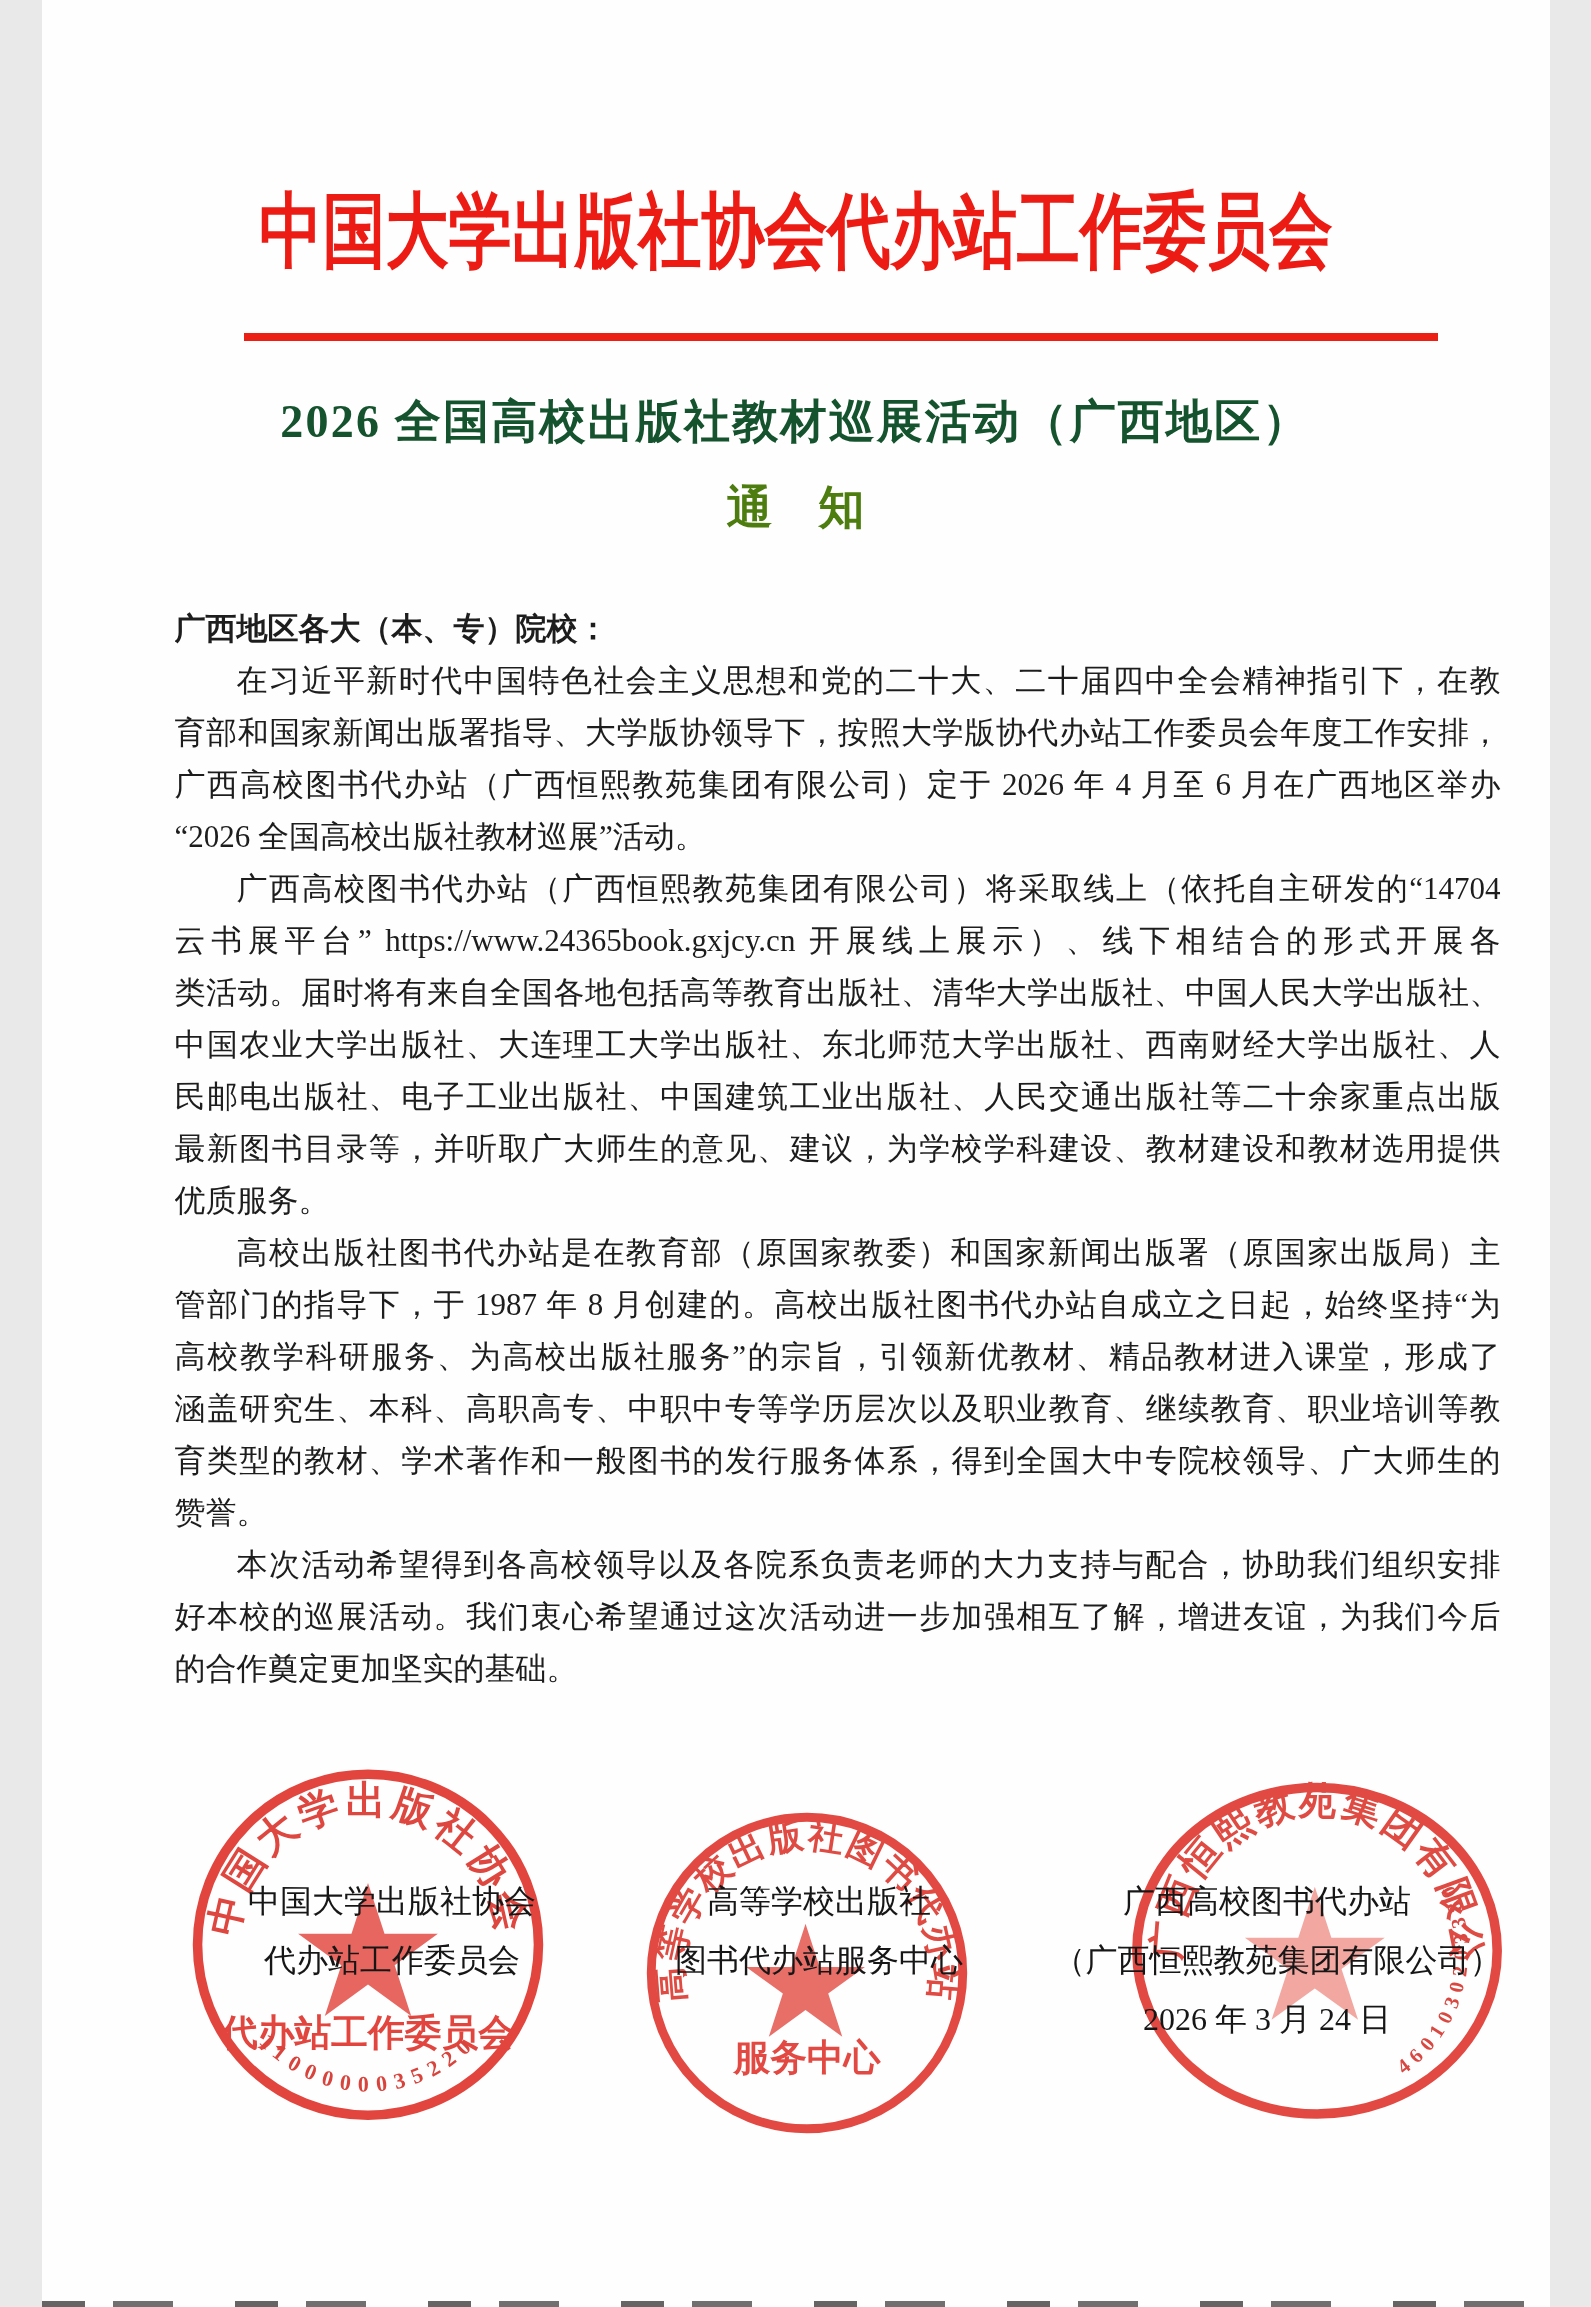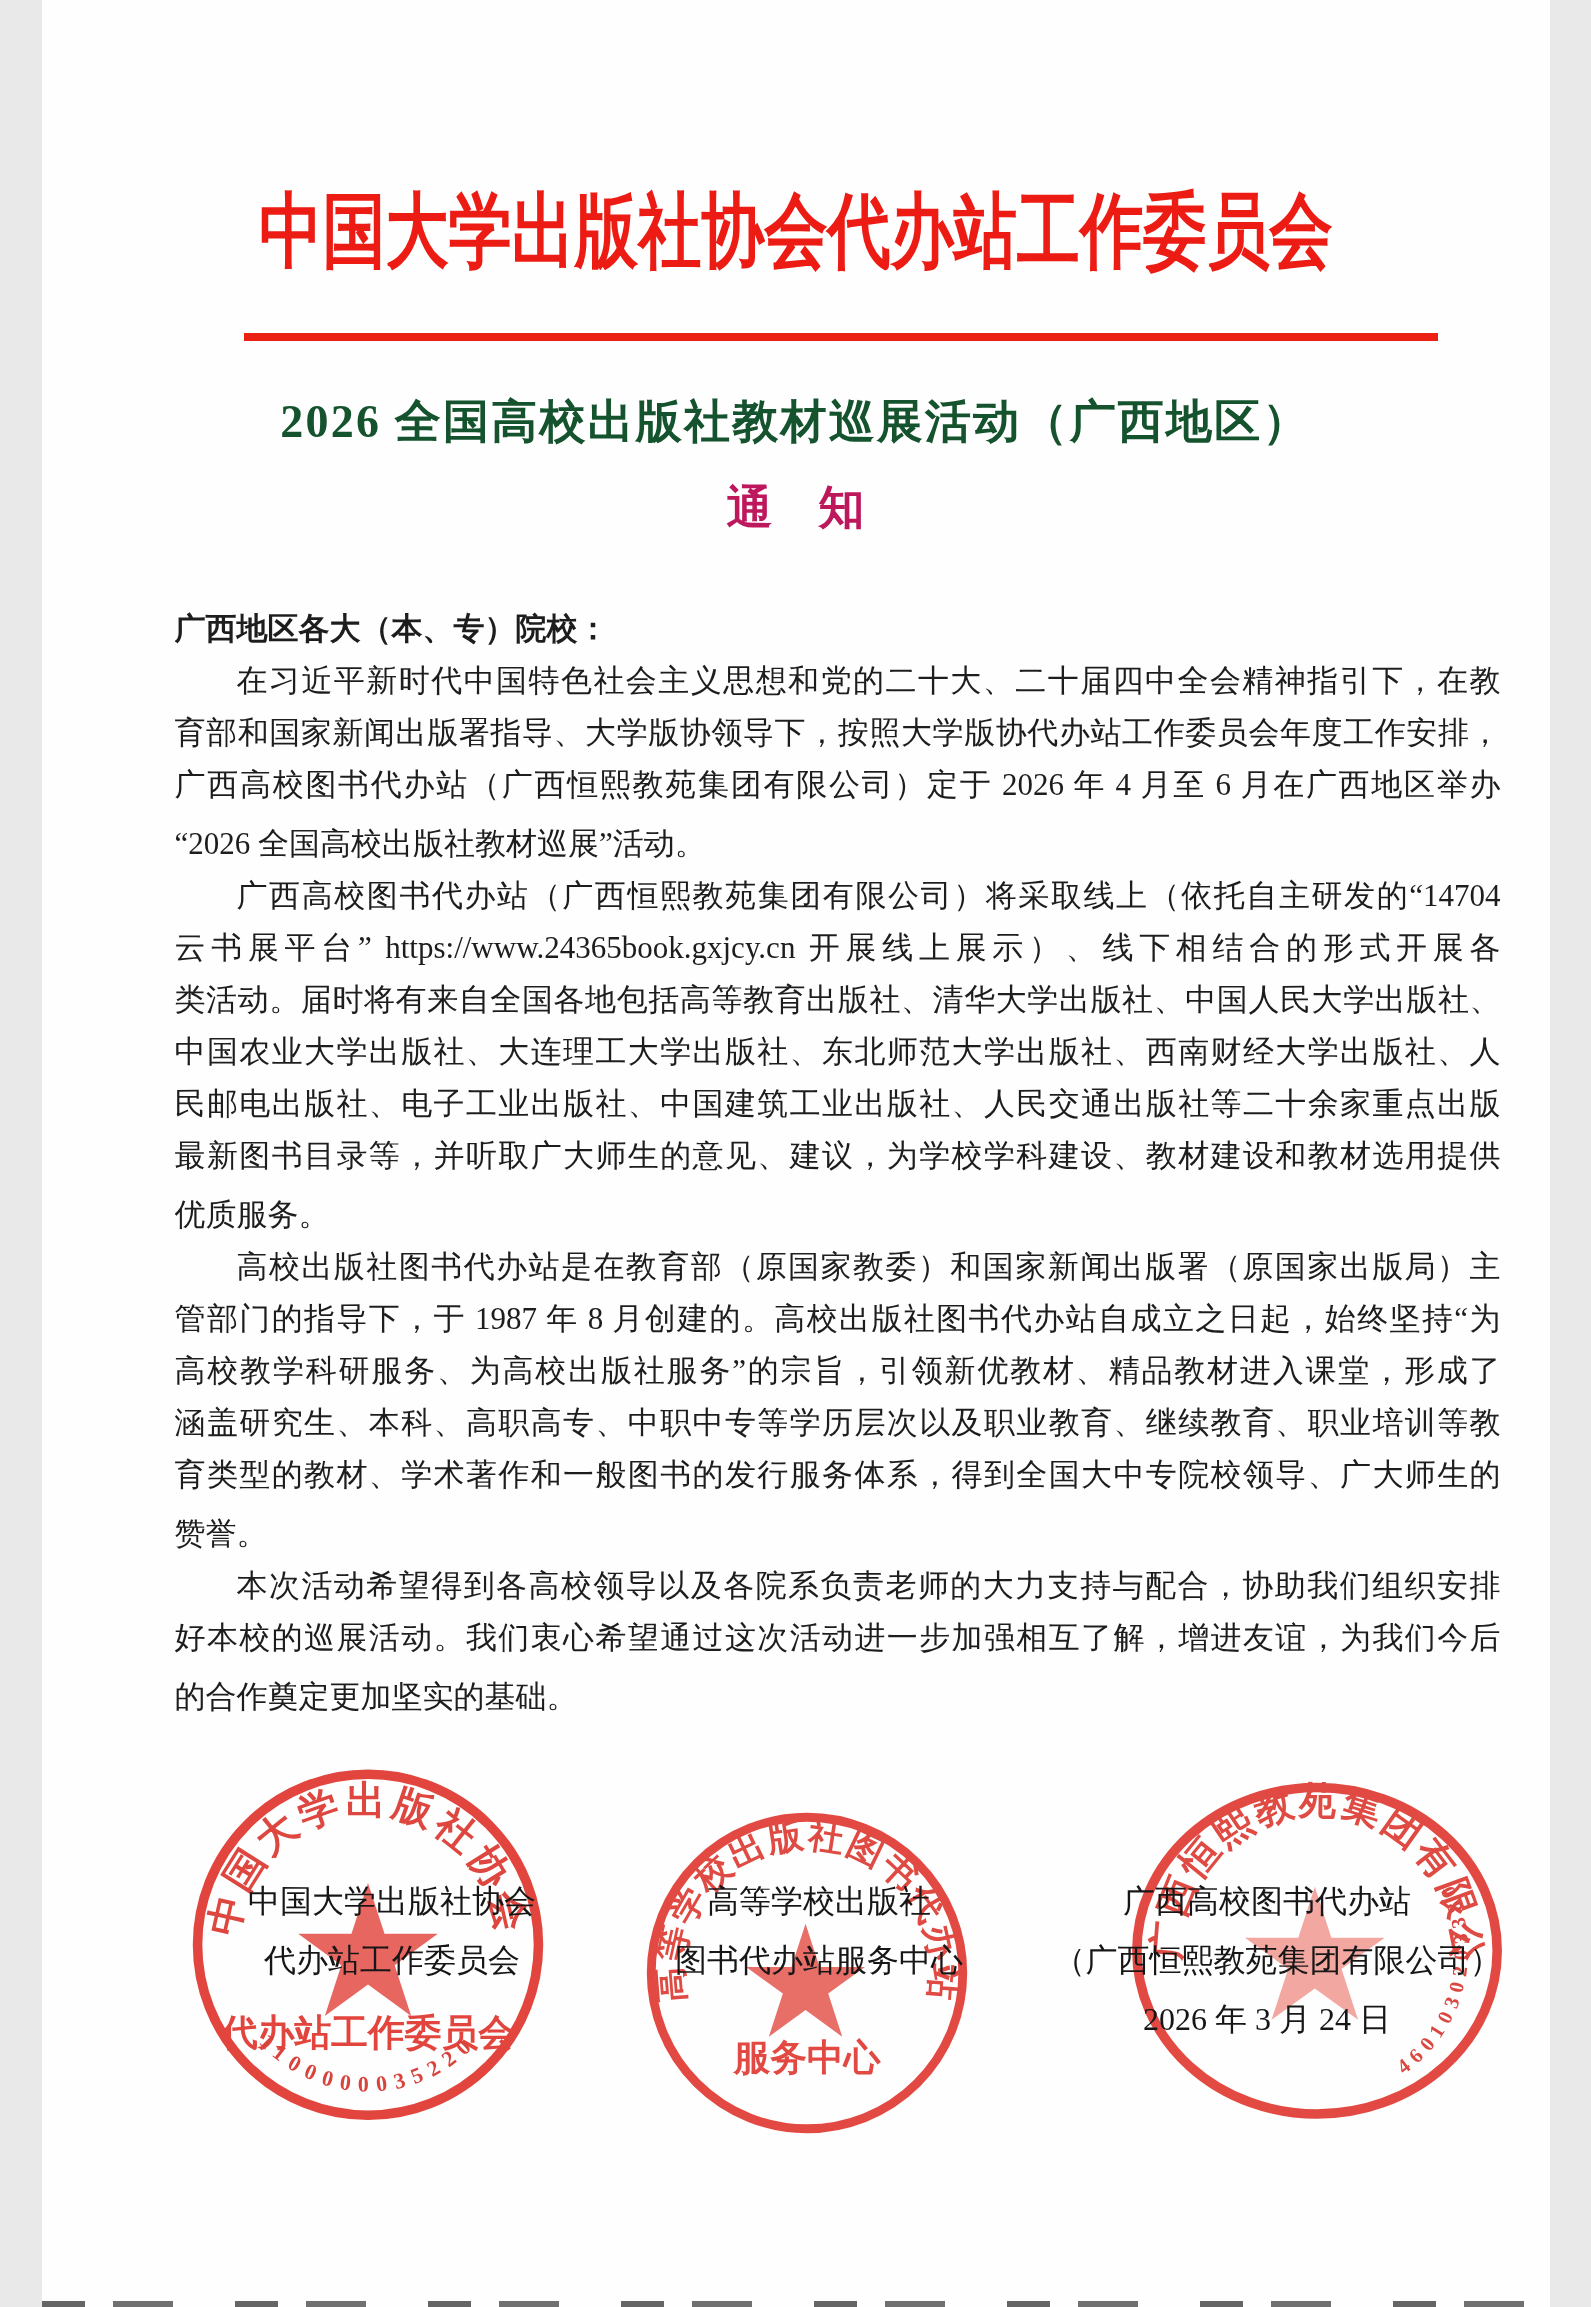--- a/index.html
+++ b/index.html
@@ -36,37 +36,37 @@
     text-align:center;
     font-size:46px;font-weight:bold;
     letter-spacing:2.2px;
     color:#14532d;
     white-space:nowrap;
   }
   .doc-subtitle{
     position:absolute;top:477px;left:0;width:100%;
     text-align:center;
     font-size:46px;font-weight:bold;
-    color:#be185d;
+    color:#4d7c0f;
   }
   .body-block{
     position:absolute;left:133px;top:603px;width:1326px;
     font-size:31px;
     line-height:52px;
     color:#1d1d1d;
   }
   .bline{
     text-align:justify;
     text-align-last:justify;
     height:52px;
     overflow:hidden;
     white-space:nowrap;
   }
   .bline.indent{text-indent:62px;}
-  .bline.noj{text-align:right;text-align-last:left;margin-top:7px;}
+  .bline.noj{text-align:right;text-align-last:left;}
   .bline.salutation{font-weight:bold;text-align:left;text-align-last:left;}
   .sig{
     position:absolute;width:427px;
     text-align:center;
     font-size:32px;line-height:59px;
     color:#161616;
     white-space:nowrap;
   }
   .sig-1{left:137px;top:1872px;}
   .sig-2{left:564px;top:1872px;}

